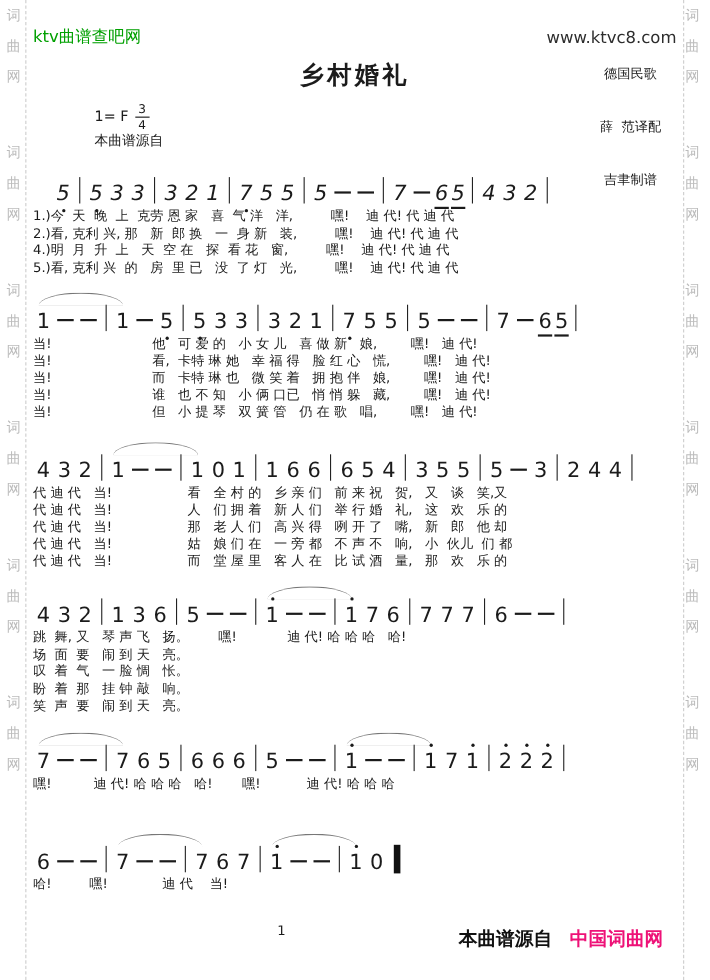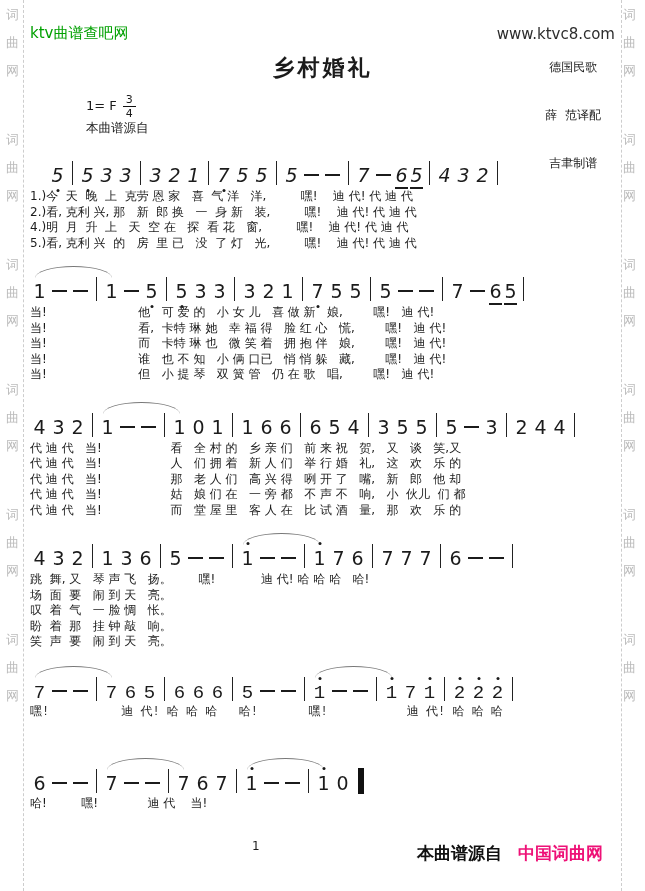--- a/index.html
+++ b/index.html
@@ -28,21 +28,21 @@
   .keyline{height:22px;}
   .fr{display:inline-block;vertical-align:middle;margin-left:6px;text-align:center;font-size:11px;line-height:1;}
   .fr .num{display:block;border-bottom:1px solid #111;padding:0 3px 1px;}
   .fr .den{display:block;padding-top:1px;}
   .tempo{font-size:12.5px;margin-top:4px;}
   .meta-right{text-align:center;font-size:12px;line-height:16px;margin-right:14px;white-space:pre;}
 
   
   .sys{margin-top:10px;}
   .s0{margin-top:6px;} .s1{margin-top:12px;} .s2{margin-top:16px;}
-  .s3{margin-top:12px;} .s4{margin-top:13px;font-family:Liberation Mono, monospace;} .s5{margin-top:34px;}
+  .s3{margin-top:12px;} .s4{margin-top:13px;} .s5{margin-top:34px;}
   .noterow{padding-top:14px;height:28px;white-space:nowrap;font-size:19px;line-height:22px;}
   .s0 .noterow{padding-left:18px;font-style:italic;}
   .tok{position:relative;display:inline-block;width:13px;margin:0 3px;text-align:center;}
   .tok.lo::after{content:"";position:absolute;left:50%;transform:translateX(-50%);bottom:-6px;width:3px;height:3px;border-radius:50%;background:var(--ink,#1b1b1b);}
   .tok.hi::before{content:"";position:absolute;left:50%;transform:translateX(-50%);top:-5px;width:3px;height:3px;border-radius:50%;background:var(--ink,#1b1b1b);}
   .tok.ul{border-bottom:2px solid var(--ink,#1b1b1b);padding-bottom:1px;margin:0 1px;}
   .dash{display:inline-block;width:15px;height:2px;background:var(--ink,#1b1b1b);vertical-align:6px;margin:0 3px;}
   .bar{display:inline-block;width:1px;height:24px;background:#222;vertical-align:-3px;margin:0 5px;}
   .endbar{display:inline-block;width:6px;height:26px;background:#111;vertical-align:-4px;margin-left:6px;}
   .tie{position:relative;display:inline-block;}

